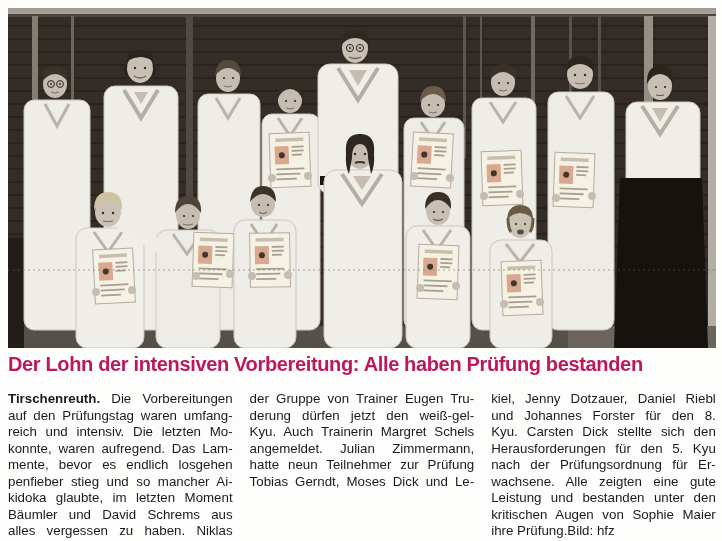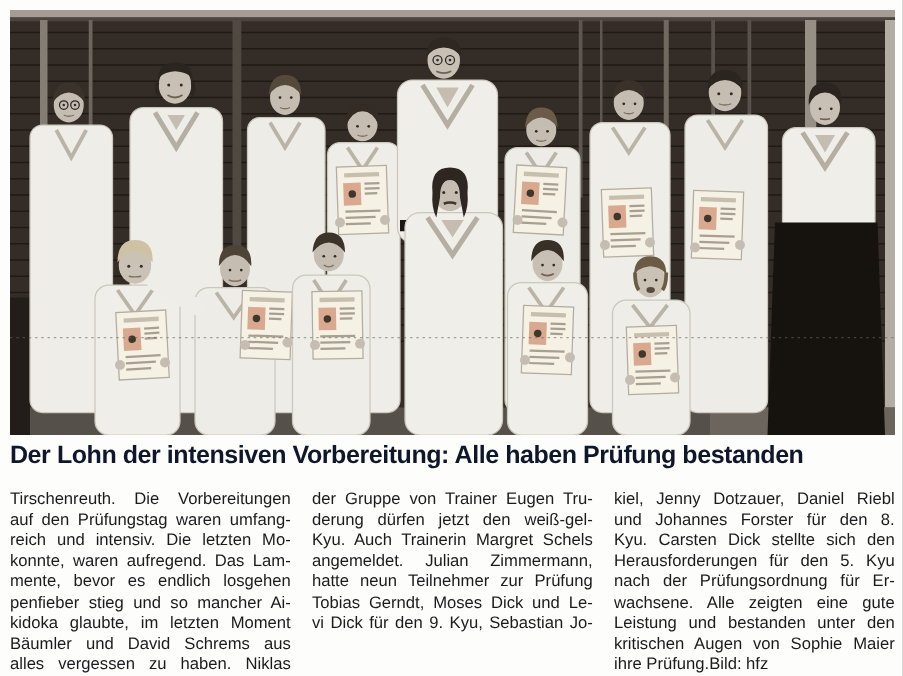--- a/index.html
+++ b/index.html
@@ -3,33 +3,33 @@
 <meta charset="utf-8">
 <style>
   html,body{margin:0;padding:0;background:#ffffff;}
   .page{
     position:relative;width:722px;height:541px;background:#fdfdfc;overflow:hidden;
     font-family:"Liberation Sans", sans-serif;color:#141416;
   }
   .photo{position:absolute;left:8px;top:8px;width:708px;height:340px;display:block;}
   .headline{
     position:absolute;left:8px;top:353px;width:714px;margin:0;
-    font-size:20px;font-weight:bold;letter-spacing:-0.35px;color:#0f172a;
+    font-size:20px;font-weight:bold;letter-spacing:-0.35px;color:#be185d;
     white-space:nowrap;
   }
   .columns{
     position:absolute;left:8px;top:391px;width:708px;
     display:flex;gap:17px;
   }
   .col{width:224.6px;font-size:13.3px;line-height:16.55px;color:#1b1b1d;}
   .jline{
     text-align:justify;text-align-last:justify;-moz-text-align-last:justify;
     white-space:nowrap;overflow:visible;height:16.55px;
   }
-  .dateline{font-weight:normal;}
+  .dateline{font-weight:bold;}
   .last-line{display:flex;white-space:nowrap;height:16.55px;}
 </style>
 </head>
 <body>
 
 <div class="page">
 
   <svg class="photo" viewBox="0 0 708 340" xmlns="http://www.w3.org/2000/svg">
     <defs>
       <g id="cert">
@@ -281,21 +281,20 @@
       <div class="jline">alles vergessen zu haben. Niklas</div>
     </div>
 
     <div class="col">
       <div class="jline">der Gruppe von Trainer Eugen Tru-</div>
       <div class="jline">derung dürfen jetzt den weiß-gel-</div>
       <div class="jline">Kyu. Auch Trainerin Margret Schels</div>
       <div class="jline">angemeldet. Julian Zimmermann,</div>
       <div class="jline">hatte neun Teilnehmer zur Prüfung</div>
       <div class="jline">Tobias Gerndt, Moses Dick und Le-</div>
-      <div class="jline">vi Dick für den 9. Kyu, Sebastian Jo-</div>
     </div>
 
     <div class="col">
       <div class="jline">kiel, Jenny Dotzauer, Daniel Riebl</div>
       <div class="jline">und Johannes Forster für den 8.</div>
       <div class="jline">Kyu. Carsten Dick stellte sich den</div>
       <div class="jline">Herausforderungen für den 5. Kyu</div>
       <div class="jline">nach der Prüfungsordnung für Er-</div>
       <div class="jline">wachsene. Alle zeigten eine gute</div>
       <div class="jline">Leistung und bestanden unter den</div>

